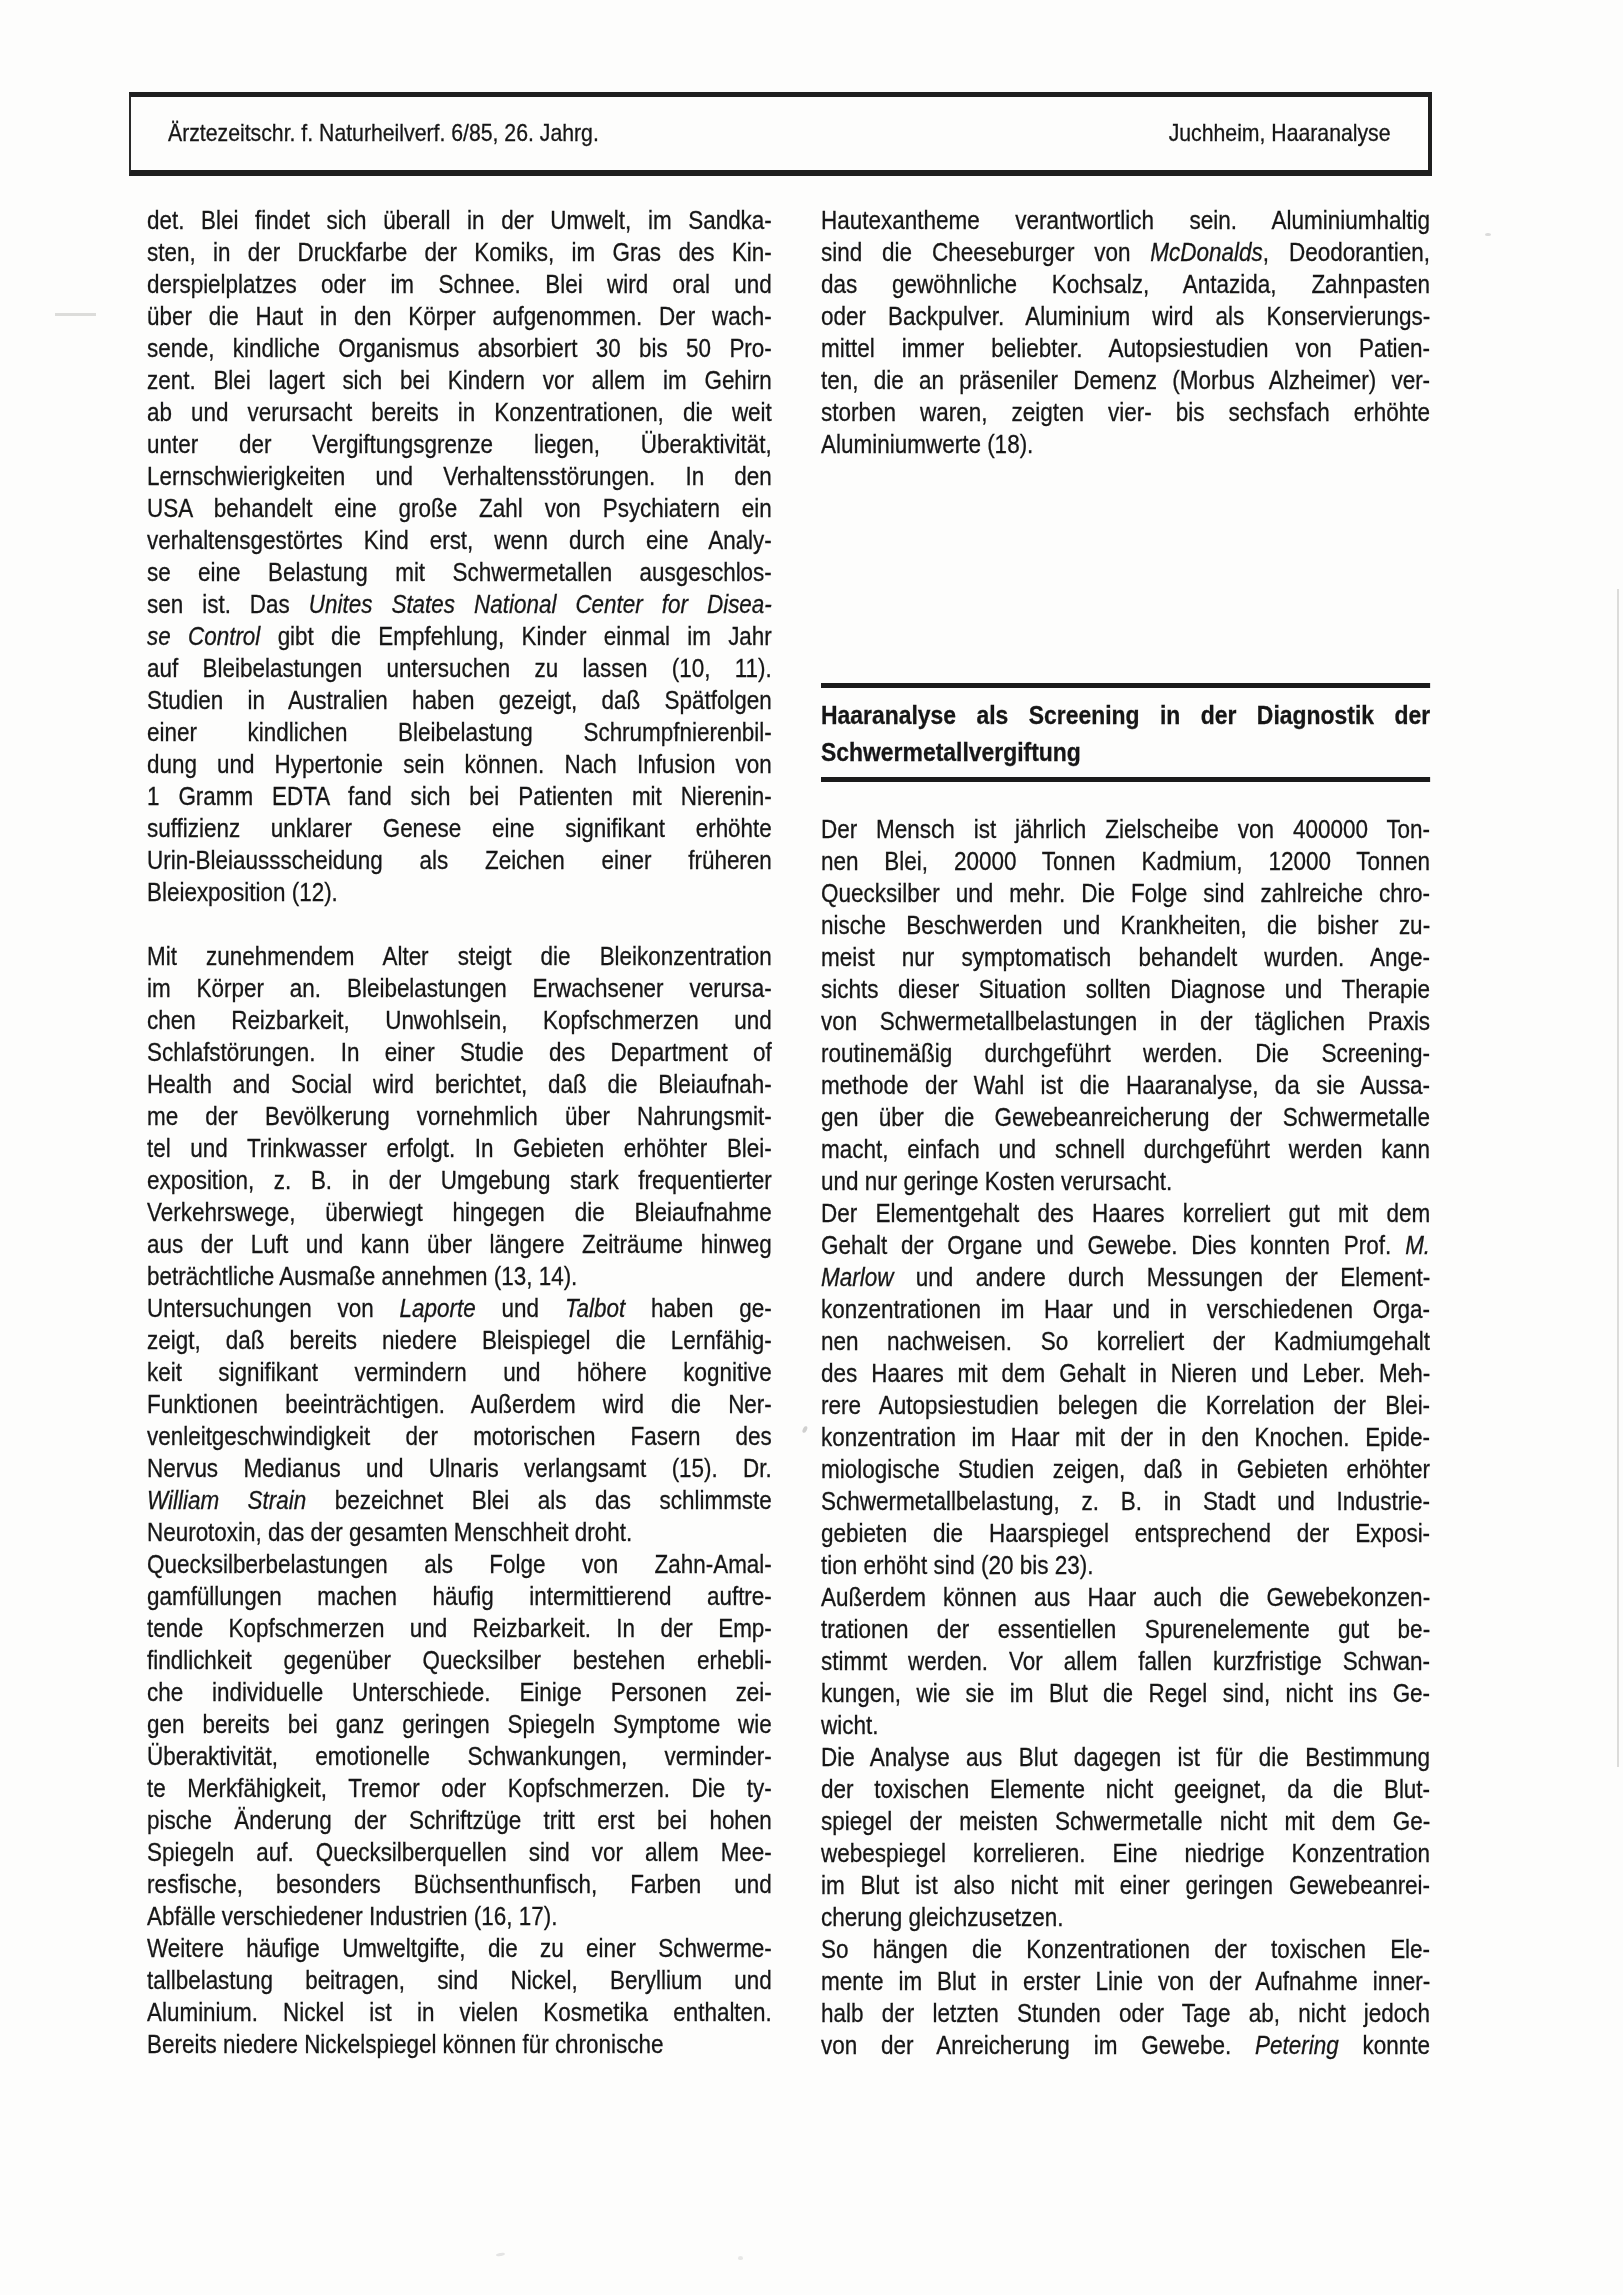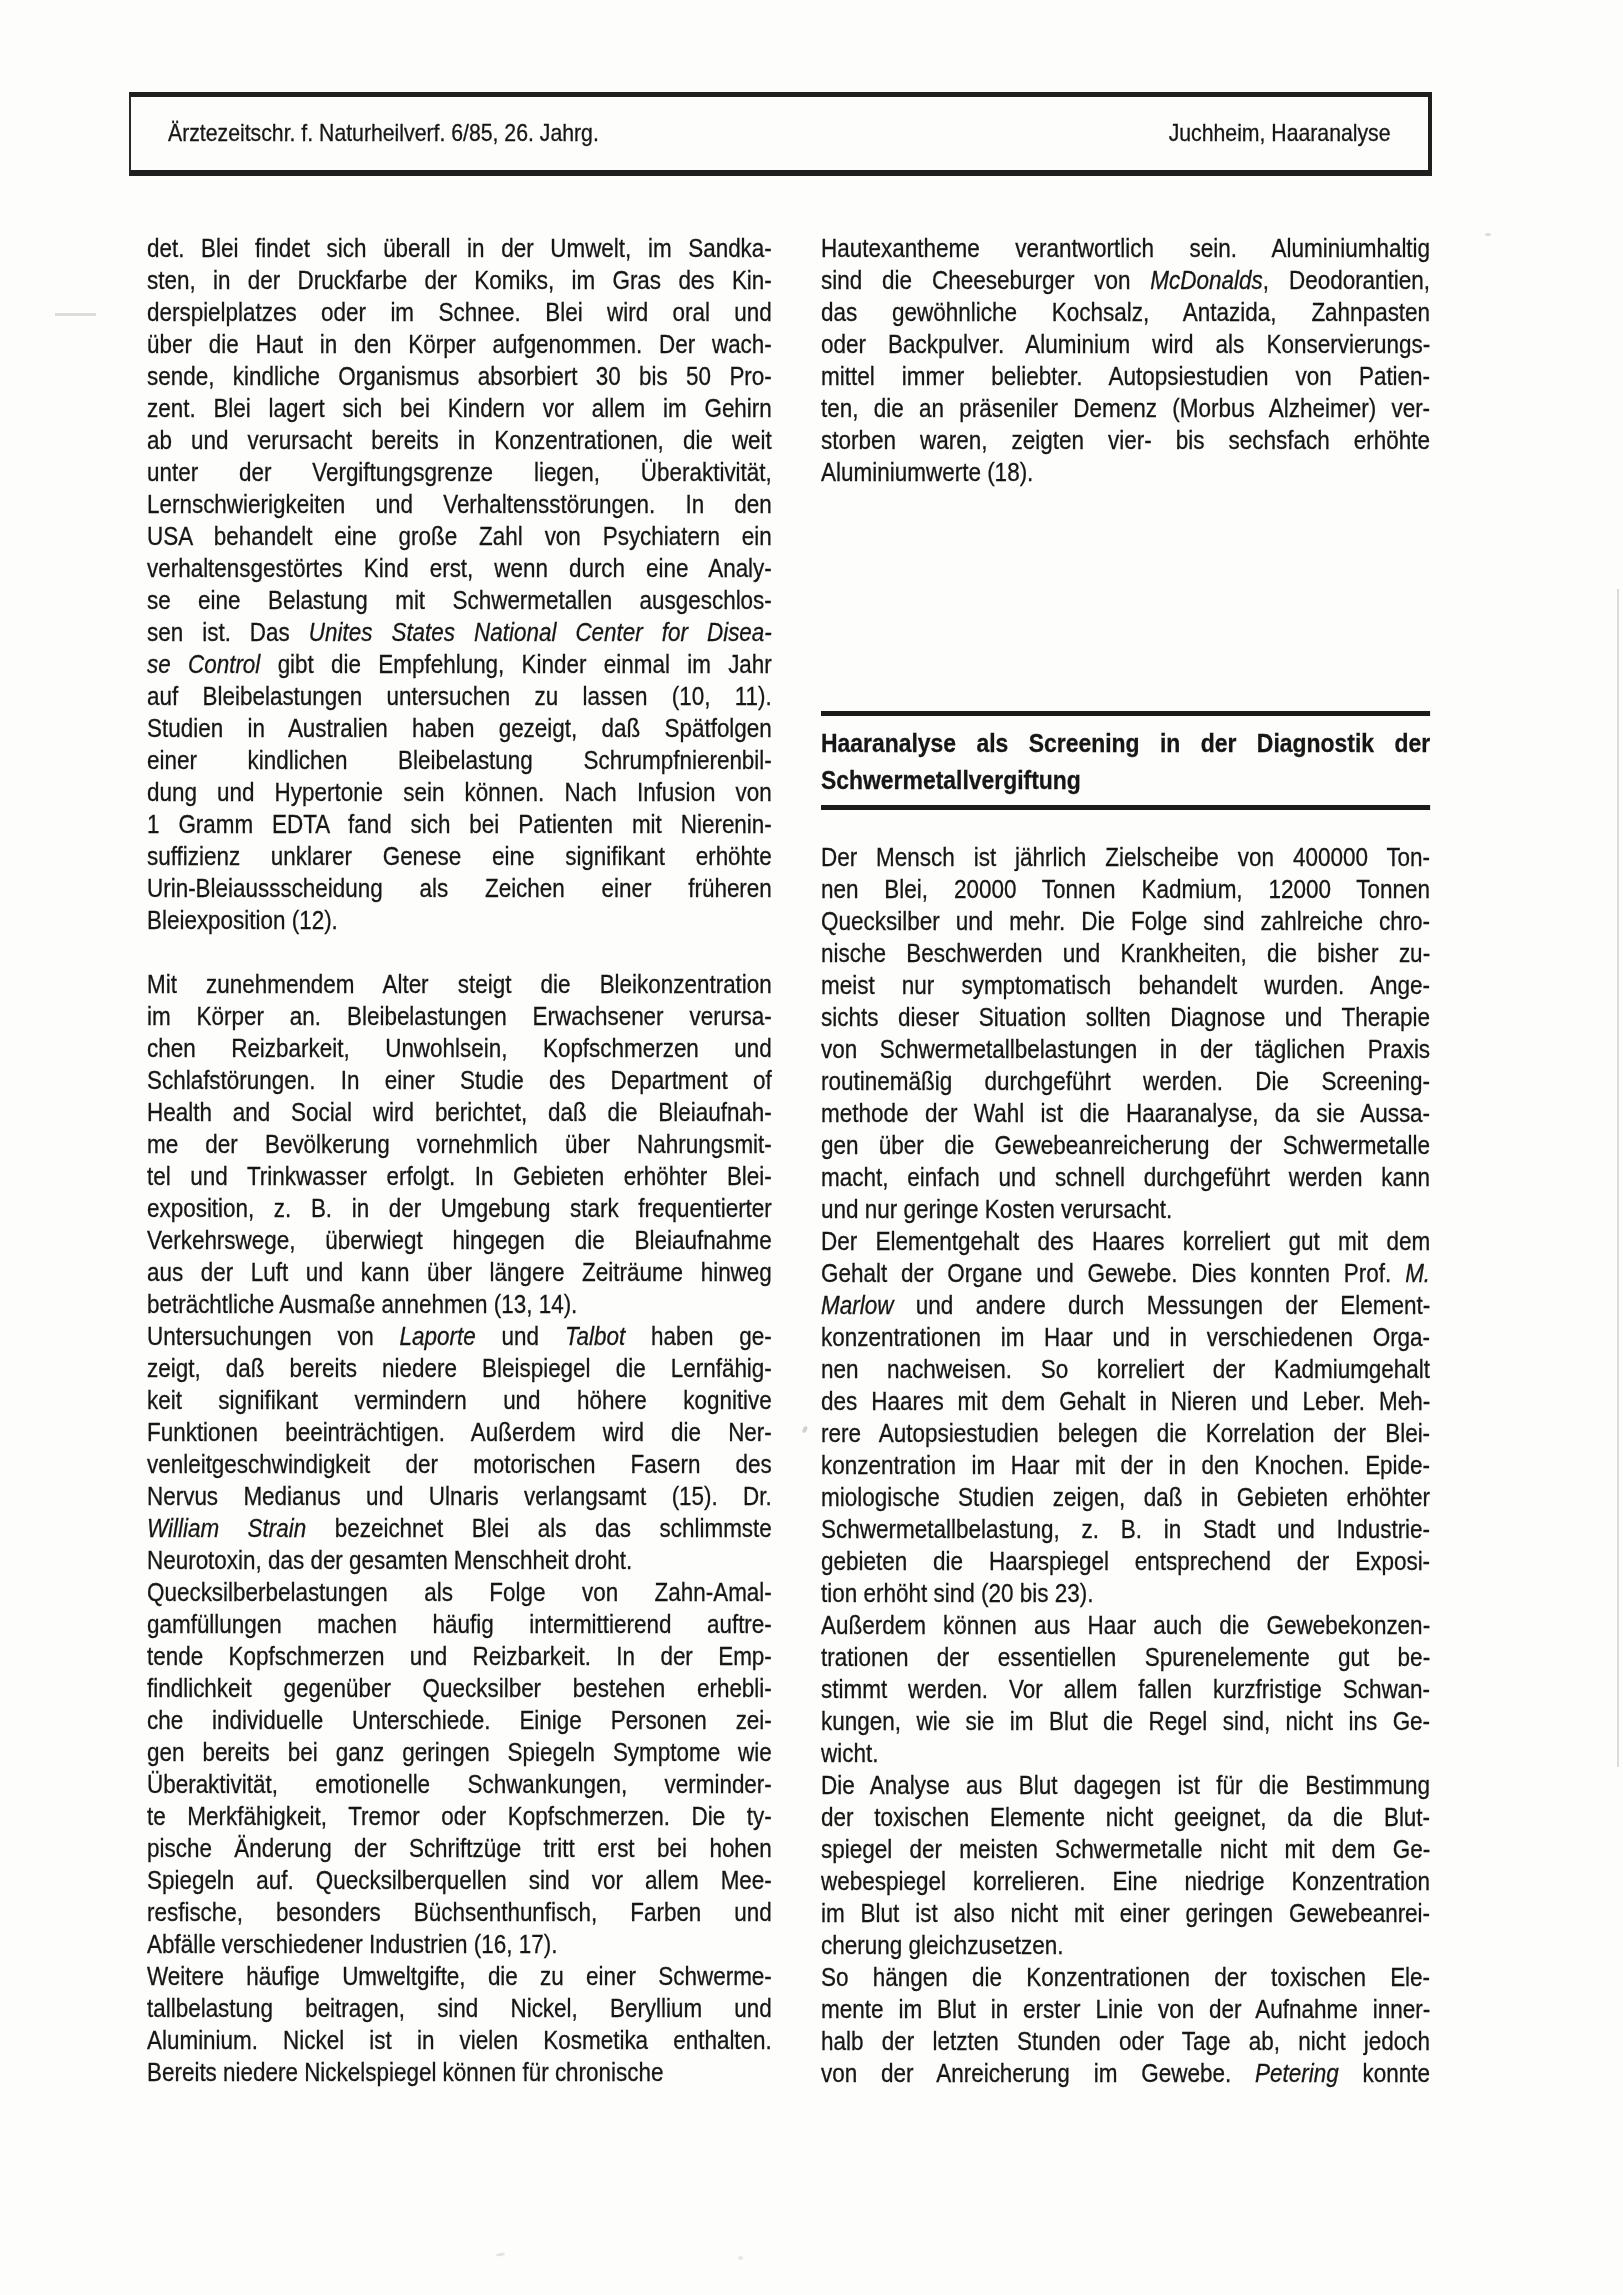--- a/index.html
+++ b/index.html
@@ -13,21 +13,21 @@
     position:absolute;left:129px;top:92px;width:1303px;height:84px;
     border-top:5.9px solid #1f1f1f;border-bottom:6.5px solid #1f1f1f;
     border-left:2.6px solid #2a2a2a;border-right:4.6px solid #1f1f1f;
     display:flex;align-items:center;justify-content:space-between;
     padding:0 37px;font-size:23.6px;white-space:nowrap;
     -webkit-text-stroke:0.3px #1a1a1a;
   }
   .squeeze-l{display:inline-block;transform:scaleX(0.9);transform-origin:0 50%;}
   .squeeze-r{display:inline-block;transform:scaleX(0.9);transform-origin:100% 50%;}
   
-  .col{position:absolute;top:232px;}
+  .col{position:absolute;top:204px;}
   .col-left{left:147px;width:625px;}
   .col-right{left:821px;width:609px;}
   .cond{transform-origin:0 0;}
   .col-left .cond{width:710px;transform:scaleX(0.880);}
   .col-right .cond{width:691px;transform:scaleX(0.8815);}
   .para{margin:0;}
   .para.gap{margin-top:32px;}
   .line{
     font-size:25.5px;line-height:32px;height:32px;white-space:nowrap;
     text-align:left;-webkit-text-stroke:0.3px #191919;

